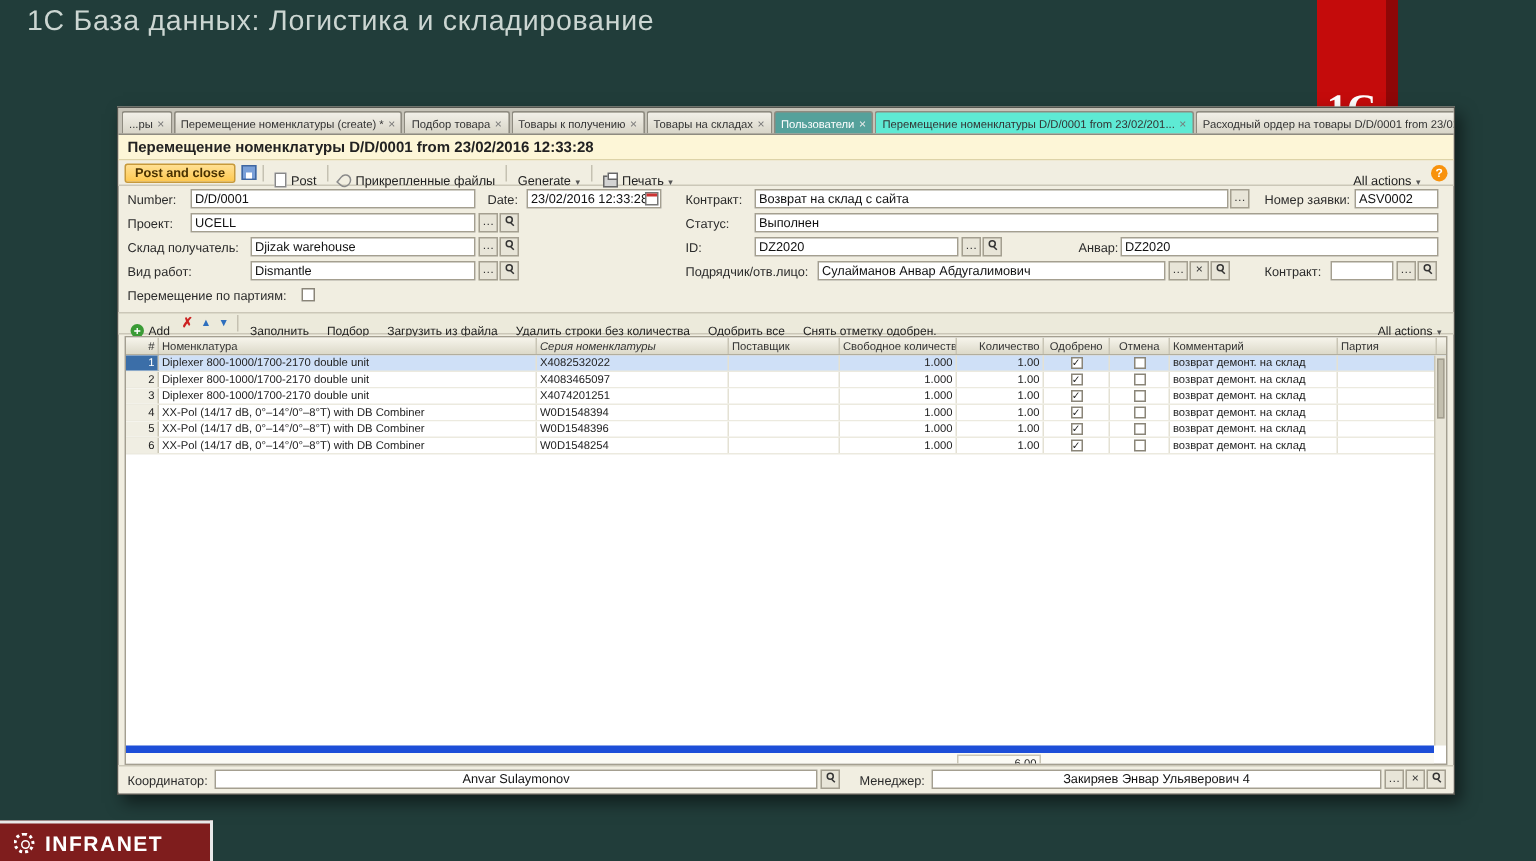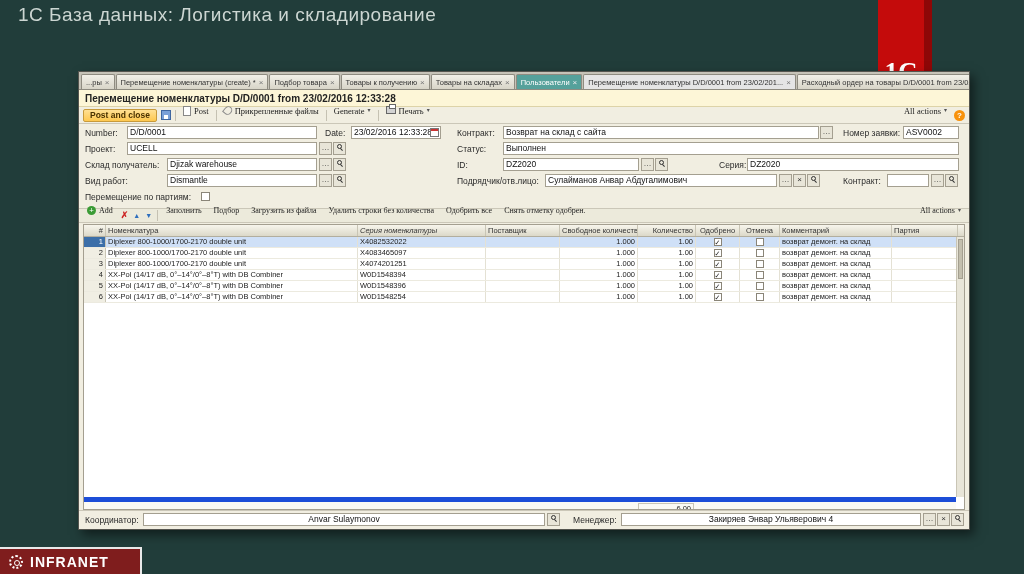--- a/index.html
+++ b/index.html
@@ -9,32 +9,32 @@
   .logo-1c { position:absolute; left:878px; top:0; width:46px; height:90px; background:#c40b0b; }
   .logo-1c .t { position:absolute; bottom:2px; width:100%; text-align:center; color:#fff; font-family:"Liberation Serif", serif; font-weight:bold; font-size:27px; }
   .logo-strip { position:absolute; left:924px; top:0; width:8px; height:90px; background:#8e0707; }
 
   
   .appwin { position:absolute; left:78px; top:71px; width:892px; height:459px; background:#f1eee1; border:1px solid #55554f; box-shadow:4px 5px 10px rgba(0,0,0,.5); }
 
   
   .tab-bar { height:18px; background:#c6c3b8; border-bottom:1px solid #8e8b80; display:flex; align-items:flex-end; padding:0 2px; overflow:hidden; }
   .tab { flex:0 0 auto; height:15px; display:flex; align-items:center; gap:3px; padding:0 4px; background:linear-gradient(#f2f0e8,#d8d5c8); border:1px solid #8e8b80; border-bottom:none; border-radius:2px 2px 0 0; margin-right:1px; font-size:7.5px; color:#333; white-space:nowrap; }
-  .tab.active { background:#e5e5e5; }
+  .tab.active { background:#5eead4; }
   .tab.teal { background:#55a19b; color:#fff; }
   .tab .tx { font-size:8px; color:#777; cursor:pointer; }
   .tab.teal .tx { color:#eee; }
 
   
   .doc-titlebar { height:17px; line-height:17px; background:#fdf6d7; border-bottom:1px solid #ddd3a8; font-size:10px; font-weight:bold; color:#222; padding-left:6px; white-space:nowrap; overflow:hidden; }
 
   
   .toolbar { height:17px; background:#f1eee1; border-bottom:1px solid #cbc7b8; display:flex; align-items:center; gap:4px; padding:0 4px; font-size:8.5px; color:#222; }
   .btnp { height:13px; line-height:11px; padding:0 6px; font-size:8.5px; font-weight:bold; color:#4a3200; background:linear-gradient(#ffe093,#fec84f); border:1px solid #c79a3b; border-radius:2px; cursor:pointer; font-family:inherit; }
-  .tbtn { display:inline-flex; align-items:flex-start; gap:3px; height:19px; padding:0 3px; cursor:pointer; white-space:nowrap;font-family:Liberation Serif, serif; }
+  .tbtn { display:inline-flex; align-items:flex-end; gap:3px; height:19px; padding:0 3px; cursor:pointer; white-space:nowrap; }
   .sep { width:1px; height:11px; background:#c5c1b2; }
   .spring { flex:1; }
   .car { font-size:6px; color:#555; }
   .help { width:11px; height:11px; border-radius:50%; background:#f8920c; color:#fff; font-size:8px; font-weight:bold; text-align:center; line-height:11px; cursor:pointer; }
 
   
   .ic { display:inline-block; }
   .ic.save { width:10px; height:10px; background:#7aa0d8; border:1px solid #3f66a0; position:relative; }
   .ic.save::after { content:""; position:absolute; left:2px; bottom:0; width:4px; height:4px; background:#fff; }
   .ic.doc { width:8px; height:10px; background:#fff; border:1px solid #888; }
@@ -195,21 +195,21 @@
 
       <div class="frow">
         <span class="lbl" style="left:6px">Склад получатель:</span>
         <span class="inp" style="left:88px;width:150px">Djizak warehouse</span>
         <span class="fbtn" style="left:240px">…</span>
         <span class="fbtn" style="left:254px"><span class="lens"></span></span>
         <span class="lbl" style="left:378px">ID:</span>
         <span class="inp" style="left:424px;width:136px">DZ2020</span>
         <span class="fbtn" style="left:562px">…</span>
         <span class="fbtn" style="left:576px"><span class="lens"></span></span>
-        <span class="lbl" style="left:640px">Серия:</span>
+        <span class="lbl" style="left:640px">Анвар:</span>
         <span class="inp" style="left:668px;width:212px">DZ2020</span>
       </div>
 
       <div class="frow">
         <span class="lbl" style="left:6px">Вид работ:</span>
         <span class="inp" style="left:88px;width:150px">Dismantle</span>
         <span class="fbtn" style="left:240px">…</span>
         <span class="fbtn" style="left:254px"><span class="lens"></span></span>
         <span class="lbl" style="left:378px">Подрядчик/отв.лицо:</span>
         <span class="inp" style="left:466px;width:232px">Сулайманов Анвар Абдугалимович</span>

